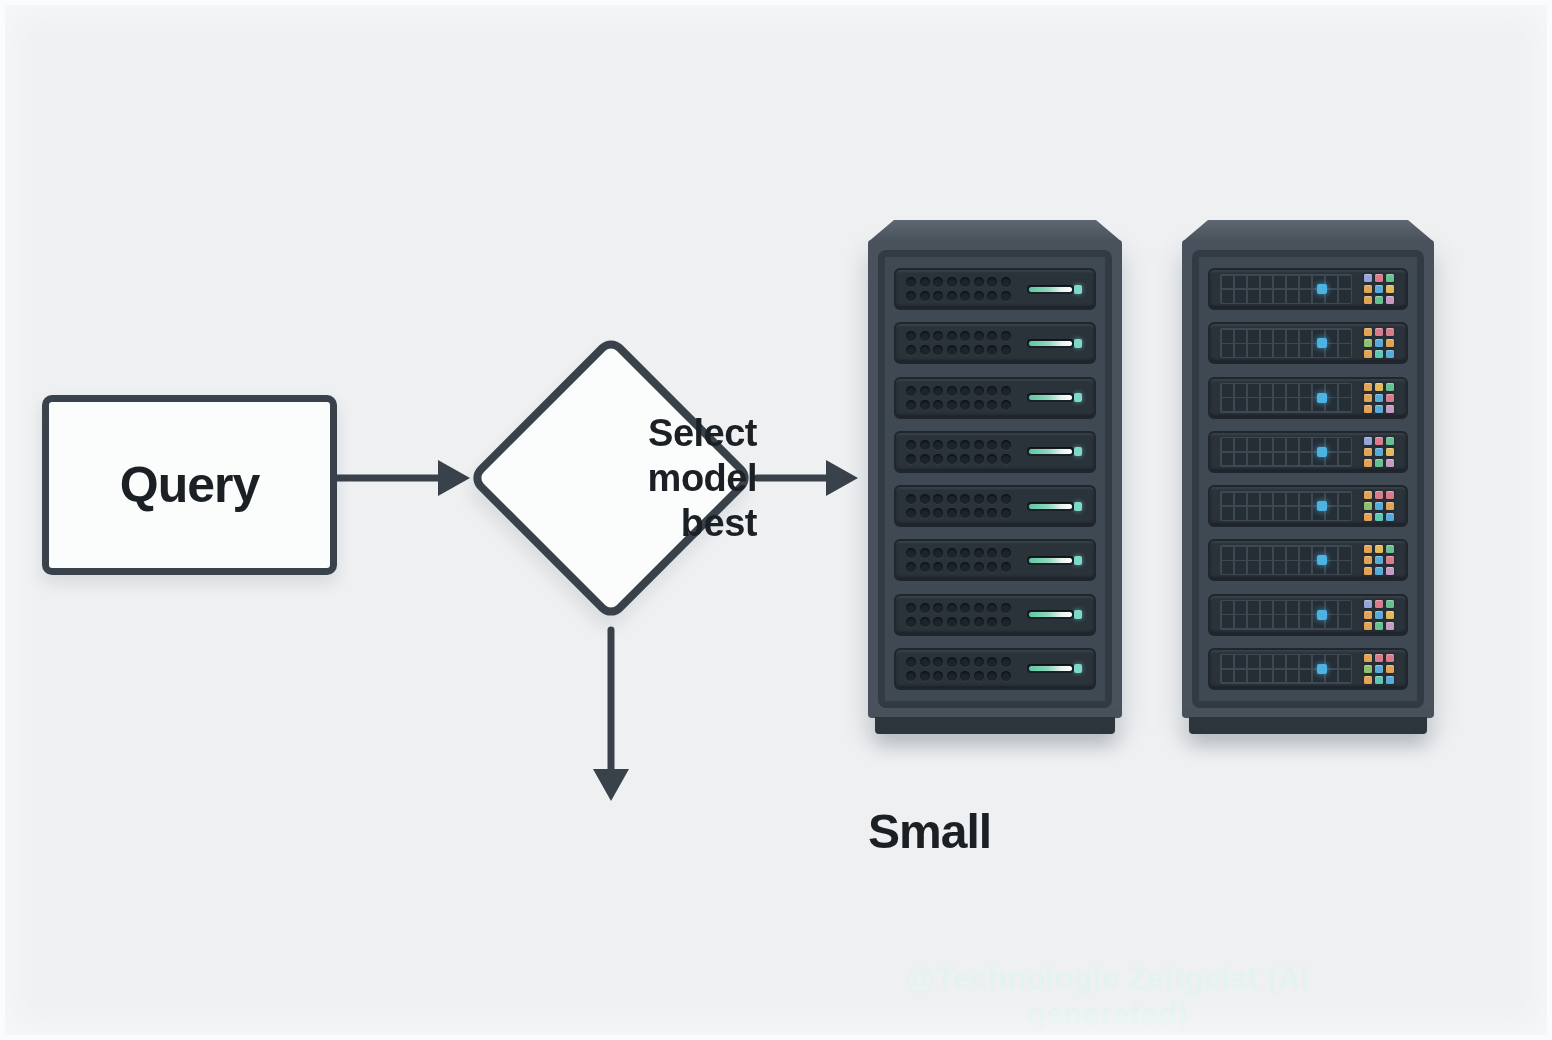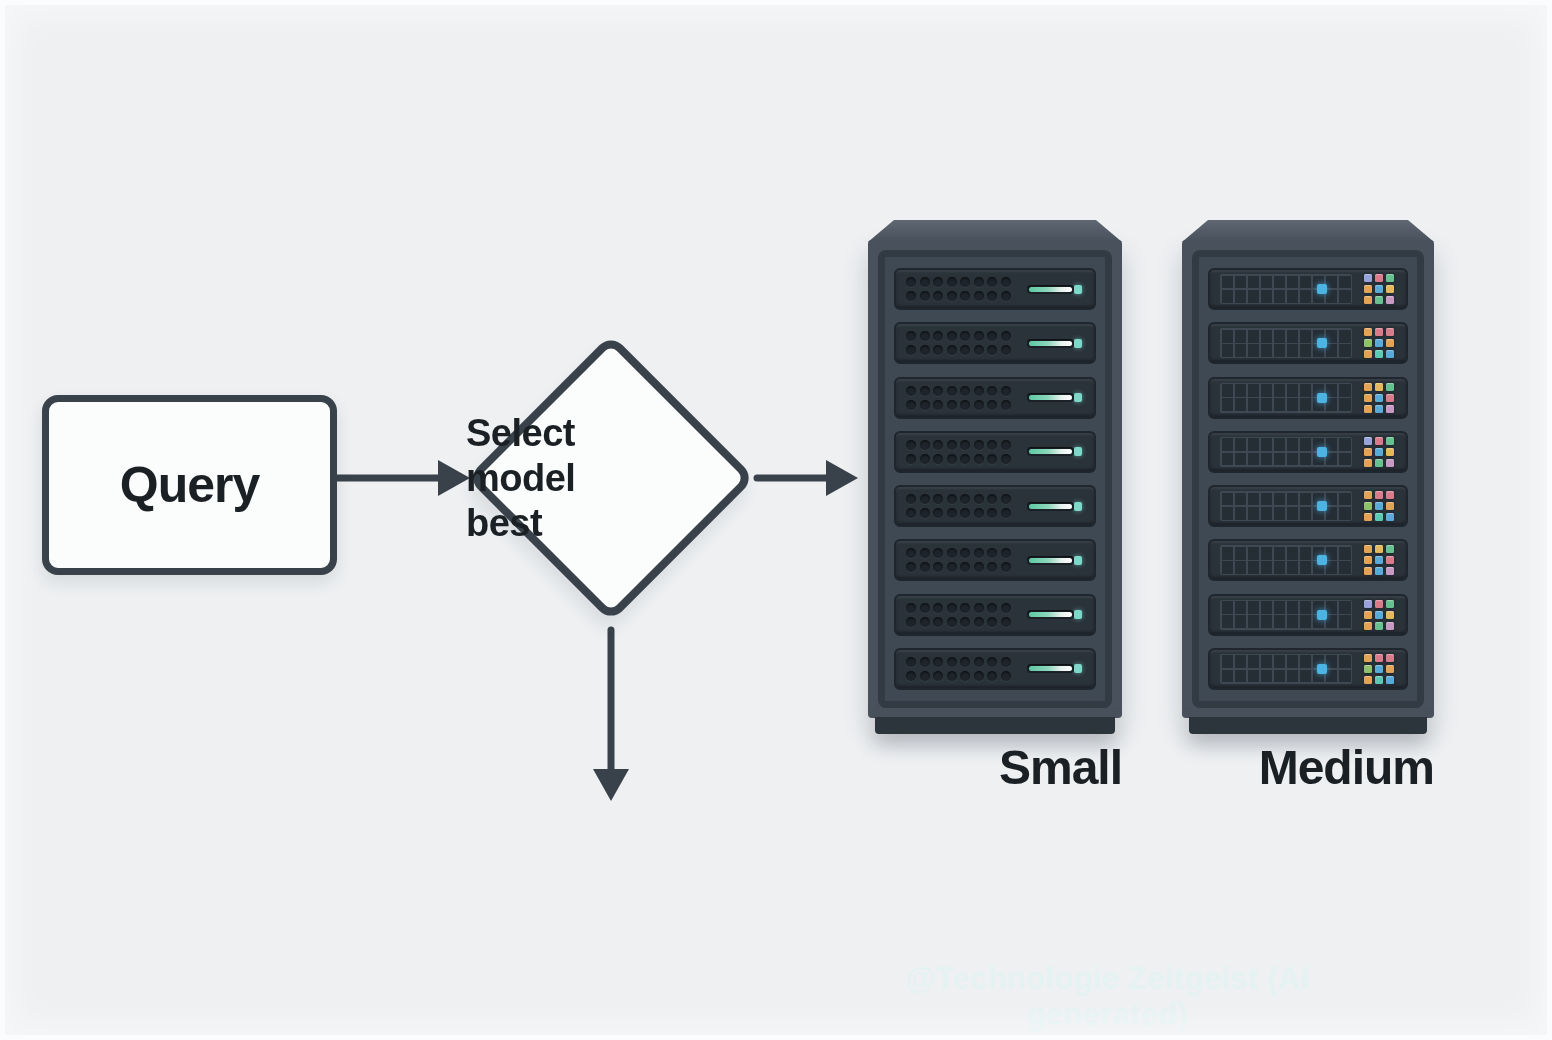--- a/index.html
+++ b/index.html
@@ -13,38 +13,38 @@
 
   
   .arrows{position:absolute;inset:0;width:1552px;height:1040px;pointer-events:none;}
   .aline{stroke:var(--stroke,#39424a);stroke-width:7;stroke-linecap:round;}
   .ahead{fill:var(--stroke,#39424a);}
 
   
   .query-node{
     position:absolute;left:42px;top:395px;width:281px;height:166px;
     background:var(--node-fill,#fbfcfc);
-    border:7px solid var(--stroke,#39424a);border-radius:16px;
+    border:7px solid var(--stroke,#39424a);border-radius:10px;
     box-shadow:0 8px 16px rgba(52,62,72,.12);
     display:flex;align-items:center;justify-content:center;
   }
   .query-text{font-size:50px;font-weight:700;color:var(--ink,#1b2024);letter-spacing:-1px;}
 
   
   .decision-wrap{position:absolute;left:466px;top:333px;width:291px;height:291px;}
   .decision-diamond{
     position:absolute;left:43px;top:43px;width:188px;height:188px;
     background:var(--node-fill,#fbfcfc);
     border:8px solid var(--stroke,#39424a);border-radius:16px;
     transform:rotate(45deg);
     box-shadow:6px 10px 16px rgba(52,62,72,.10);
   }
   .decision-text{
     position:absolute;inset:0;display:flex;flex-direction:column;
-    align-items:flex-start;justify-content:center;
+    align-items:flex-end;justify-content:center;
     font-size:38px;font-weight:700;line-height:1.18;color:var(--ink,#1b2024);
     letter-spacing:-0.5px;text-align:center;
   }
 
   
   .rack{position:absolute;top:220px;width:254px;height:514px;}
   .rack-small{left:868px;}
   .rack-medium{left:1182px;width:252px;}
   .rack-top{
     position:absolute;top:0;left:0;right:0;height:22px;
@@ -87,22 +87,22 @@
     grid-template-columns:repeat(10,1fr);grid-auto-rows:1fr;gap:1.5px;padding:1.5px;
     background:var(--grid-line,#3e4852);border-radius:2px;box-sizing:border-box;}
   .cell{background:var(--grid-cell,#252d35);}
   .blue-led{position:absolute;left:77%;top:50%;transform:translate(-50%,-50%);
     width:10px;height:10px;border-radius:2px;background:var(--blue-led,#4db3e2);
     box-shadow:0 0 6px rgba(77,179,226,.8);}
   .ledgrid{display:grid;grid-template-columns:repeat(3,8px);gap:3px;margin-left:12px;}
   .sq{width:8px;height:8px;border-radius:1.5px;box-shadow:inset 0 1px 1px rgba(255,255,255,.35), 0 0 3px rgba(0,0,0,.3);}
 
   
-  .rack-label{position:absolute;top:740px;font-size:48px;font-weight:700;
-    color:var(--ink,#1b2024);letter-spacing:-1px;text-align:right;}
+  .rack-label{position:absolute;top:804px;font-size:48px;font-weight:700;
+    color:var(--ink,#1b2024);letter-spacing:-1px;text-align:left;}
   .label-small{left:868px;width:254px;}
   .label-medium{left:1182px;width:252px;}
   .watermark{position:absolute;left:835px;top:961px;width:545px;text-align:center;
     font-size:31px;font-weight:600;color:var(--watermark,rgba(226,243,241,.8));
     letter-spacing:.3px;}
 </style>
 </head>
 <body>
 
 <div class="canvas">
@@ -627,18 +627,17 @@
               <span class="sq" style="background: rgb(92, 201, 181);"></span>
               <span class="sq" style="background: rgb(88, 170, 217);"></span>
             </div>
           </div>
         </div>
     </div>
     <div class="rack-base"></div>
   </div>
 
   <div class="rack-label label-small">Small</div>
-  <div class="rack-label label-medium">Medium</div>
 
   <div class="watermark">@Technologie Zeitgeist (AI generated)</div>
 
   <div class="frame"></div>
 </div>
 
 </body></html>

